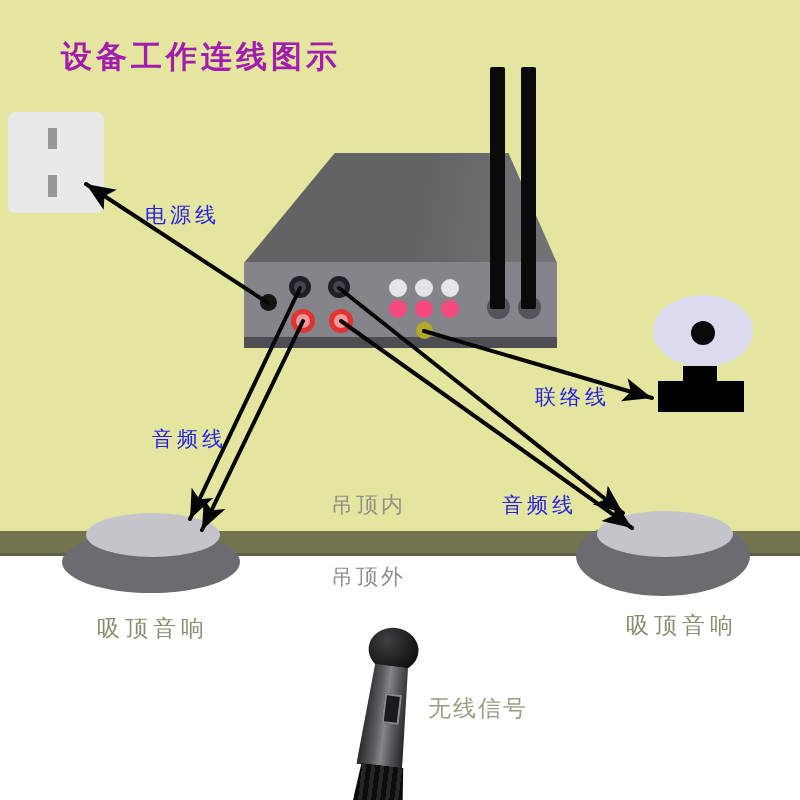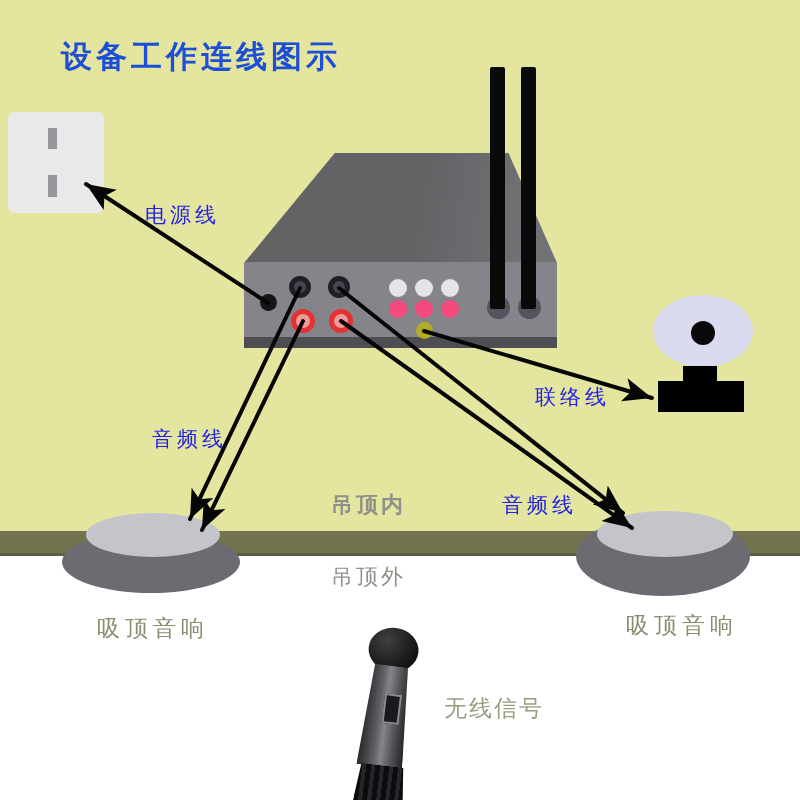--- a/index.html
+++ b/index.html
@@ -6,21 +6,21 @@
   #stage{
     position:relative;width:800px;height:800px;overflow:hidden;
     background:#e4e59e;
     font-family:"Liberation Sans","DejaVu Sans",sans-serif;
   }
   .abs{position:absolute;}
   
   #below-ceiling{left:0;top:556px;width:800px;height:244px;background:#ffffff;}
   #ceiling-band{left:0;top:531px;width:800px;height:22px;background:#73734f;border-bottom:3px solid #5e5e42;}
   
-  #title{left:61px;top:36px;font-size:31px;font-weight:bold;letter-spacing:4px;color:#1d4ed8;}
+  #title{left:61px;top:36px;font-size:31px;font-weight:bold;letter-spacing:4px;color:#a21caf;}
   
   #outlet{left:8px;top:112px;width:96px;height:101px;background:#e9e9e9;border-radius:7px;}
   .outlet-slot{position:absolute;width:9px;background:#97979b;}
   #slot-top{left:40px;top:16px;height:21px;}
   #slot-bottom{left:40px;top:63px;height:22px;}
   
   #device-top{left:244px;top:153px;width:313px;height:110px;
     background:linear-gradient(100deg,#636366 55%,#727276 90%);
     clip-path:polygon(29% 0,84.5% 0,100% 100%,0% 100%);}
   #device-front{left:244px;top:262px;width:313px;height:75px;background:#84848a;}
@@ -66,26 +66,26 @@
   #mic-cap{position:absolute;left:7px;top:138px;width:50px;height:38px;
     background:repeating-linear-gradient(90deg,#0c0c0e 0 5px,#26262a 5px 9px);
     clip-path:polygon(8% 0,92% 0,100% 100%,0% 100%);}
   
   .cable-label{position:absolute;color:#2121ea;font-size:21px;letter-spacing:4px;white-space:nowrap;}
   #label-power{left:145px;top:201px;}
   #label-audio-left{left:152px;top:425px;}
   #label-intercom{left:535px;top:383px;}
   #label-audio-right{left:502px;top:491px;}
   .zone-label{position:absolute;color:#90908a;font-size:22px;letter-spacing:3px;white-space:nowrap;}
-  #label-inside{left:331px;top:490px;font-weight:bold;}
+  #label-inside{left:331px;top:490px;}
   #label-outside{left:331px;top:562px;font-family:Liberation Serif, serif;}
   .device-label{position:absolute;color:#8c8c70;font-size:23px;letter-spacing:5px;white-space:nowrap;}
   #label-speaker-left{left:97px;top:613px;}
   #label-speaker-right{left:626px;top:610px;}
-  #label-wireless{left:444px;top:693px;color:#9b9b80;letter-spacing:2px;}
+  #label-wireless{left:428px;top:693px;color:#9b9b80;letter-spacing:2px;}
   
   #arrows{left:0;top:0;width:800px;height:800px;pointer-events:none;}
 </style>
 </head>
 <body>
 
 <div id="stage">
 
   <div class="abs" id="below-ceiling"></div>
   <div class="abs" id="ceiling-band"></div>

